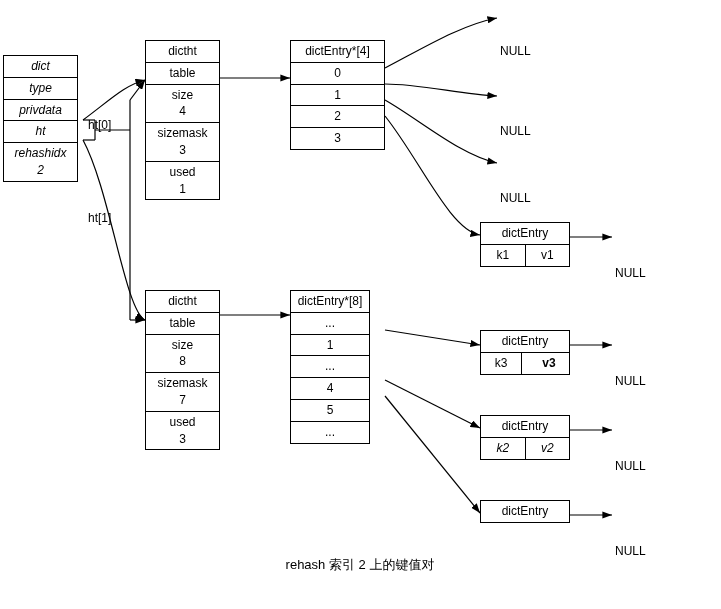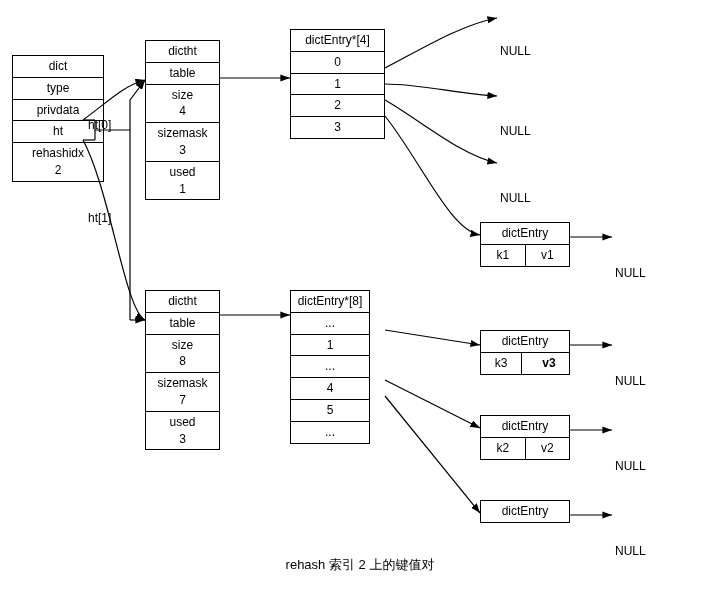--- a/index.html
+++ b/index.html
@@ -49,21 +49,21 @@
       font-size: 12px;
       font-weight: normal;
       margin-top: 36px;
     }
   </style>
 </head>
 <body>
 
 <div class="diagram-container">
 
-  <div class="box" style="left:12px; top:55px; width:92px;">
+  <div class="box" style="left:3px; top:55px; width:75px;font-style:italic;">
     <div class="box-cell">dict</div>
     <div class="box-cell">type</div>
     <div class="box-cell">privdata</div>
     <div class="box-cell">ht</div>
     <div class="box-cell">rehashidx<br>2</div>
   </div>
 
   <div class="null-label" style="left:88px; top:82px;">ht[0]</div>
 
   <div class="null-label" style="left:88px; top:175px;">ht[1]</div>
@@ -77,21 +77,21 @@
   </div>
 
   <div class="box" style="left:145px; top:290px; width:75px;">
     <div class="box-cell">dictht</div>
     <div class="box-cell">table</div>
     <div class="box-cell">size<br>8</div>
     <div class="box-cell">sizemask<br>7</div>
     <div class="box-cell">used<br>3</div>
   </div>
 
-  <div class="box" style="left:290px; top:29px; width:95px;">
+  <div class="box" style="left:290px; top:40px; width:95px;">
     <div class="box-cell">dictEntry*[4]</div>
     <div class="box-cell">0</div>
     <div class="box-cell">1</div>
     <div class="box-cell">2</div>
     <div class="box-cell">3</div>
   </div>
 
   <div class="box" style="left:290px; top:290px; width:80px;">
     <div class="box-cell">dictEntry*[8]</div>
     <div class="box-cell">...</div>
@@ -113,21 +113,21 @@
   <div class="box" style="left:480px; top:330px; width:90px;">
     <div class="box-cell">dictEntry</div>
     <div style="display:flex;gap:7px;">
       <div class="box-cell" style="flex:1; border-right:1px solid #000; border-bottom:none;">k3</div>
       <div class="box-cell" style="flex:1; border-bottom:none;font-weight:bold;">v3</div>
     </div>
   </div>
 
   <div class="box" style="left:480px; top:415px; width:90px;">
     <div class="box-cell">dictEntry</div>
-    <div style="display:flex;">
+    <div style="display:flex;font-style:italic;">
       <div class="box-cell" style="flex:1; border-right:1px solid #000; border-bottom:none;">k2</div>
       <div class="box-cell" style="flex:1; border-bottom:none;">v2</div>
     </div>
   </div>
 
   <div class="box" style="left:480px; top:500px; width:90px;">
     <div class="box-cell">dictEntry</div>
   </div>
 
   <div class="null-label" style="left:500px; top:8px;">NULL</div>

